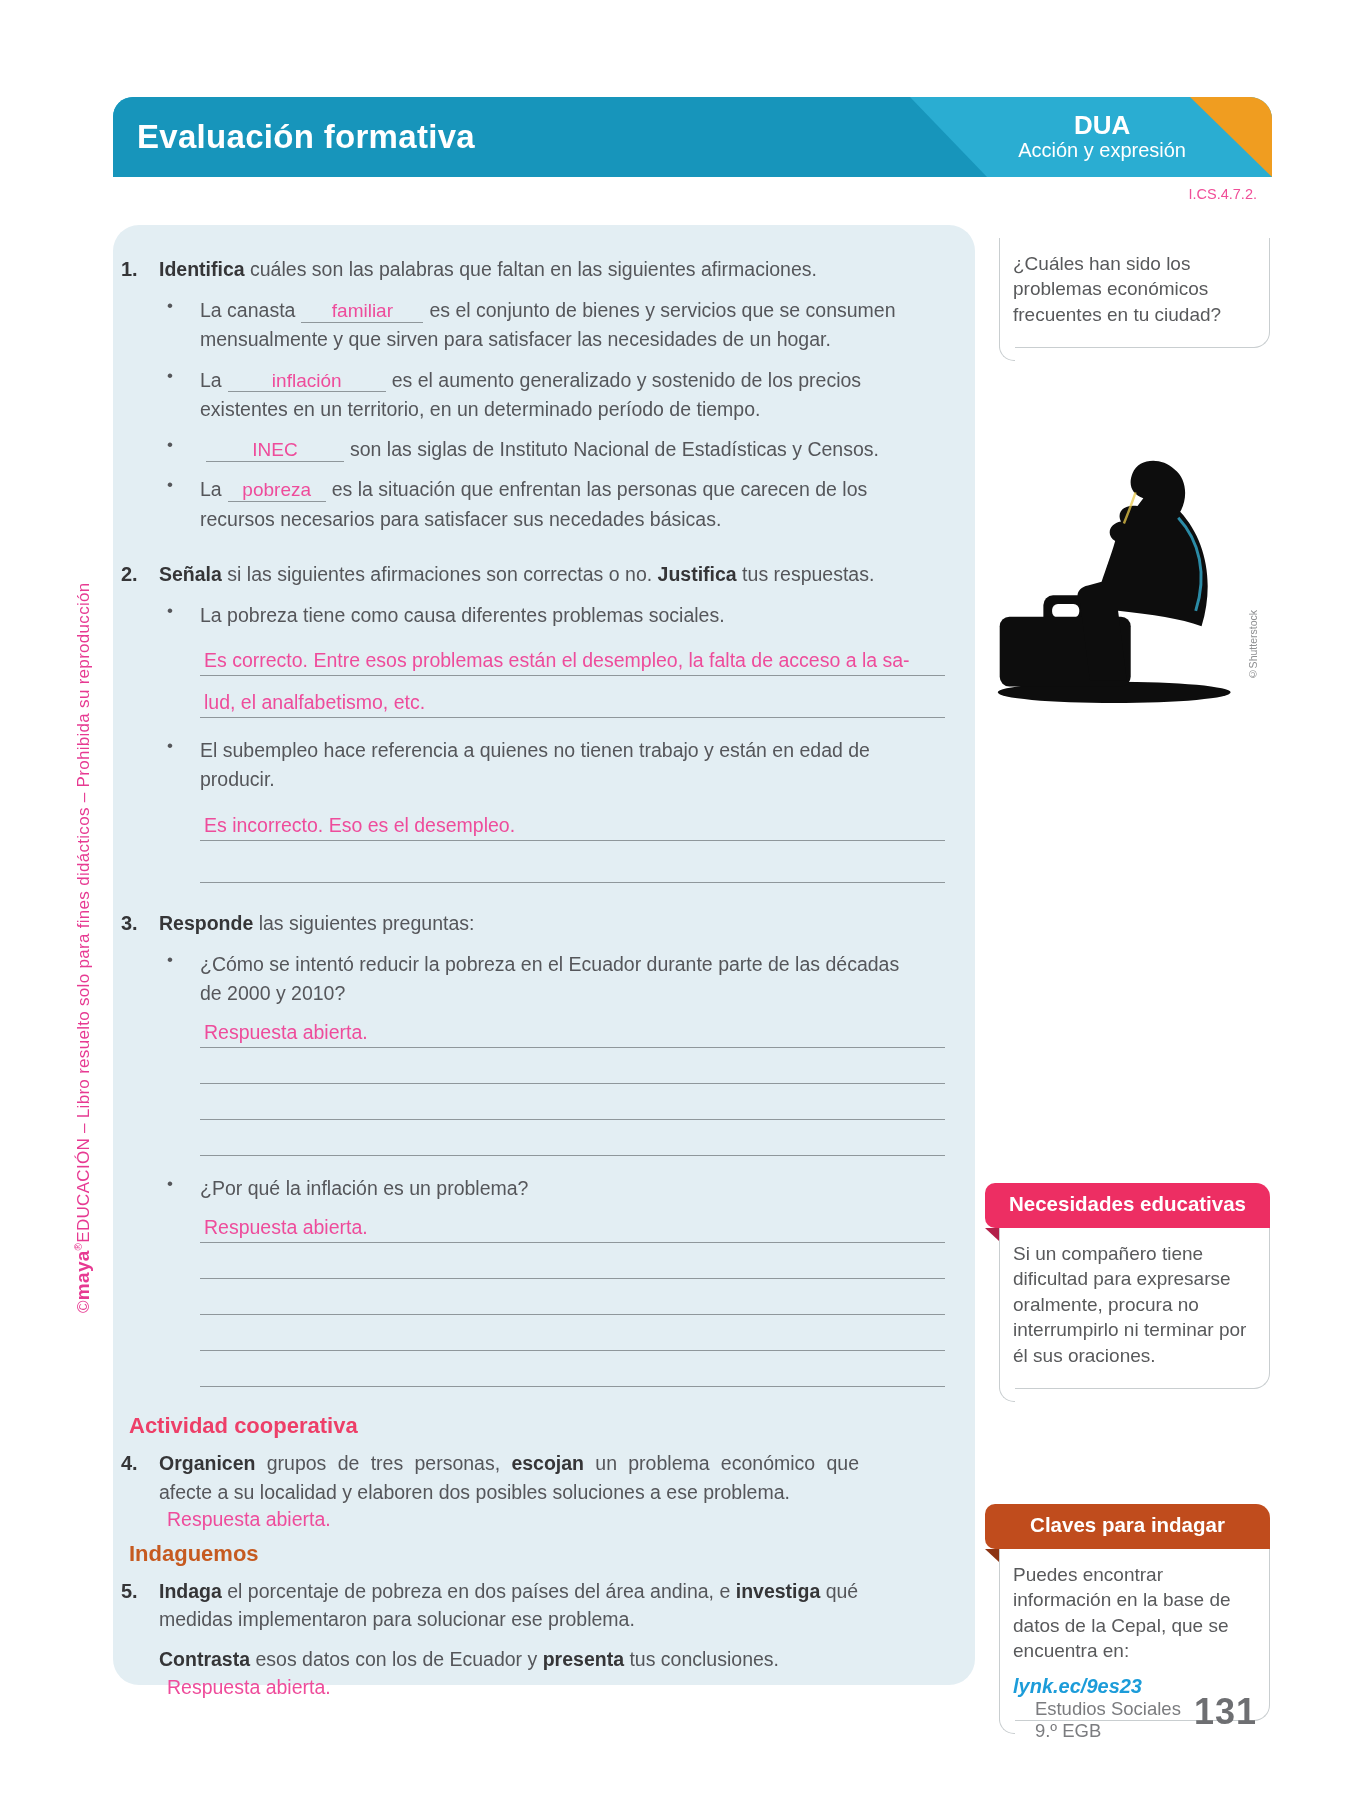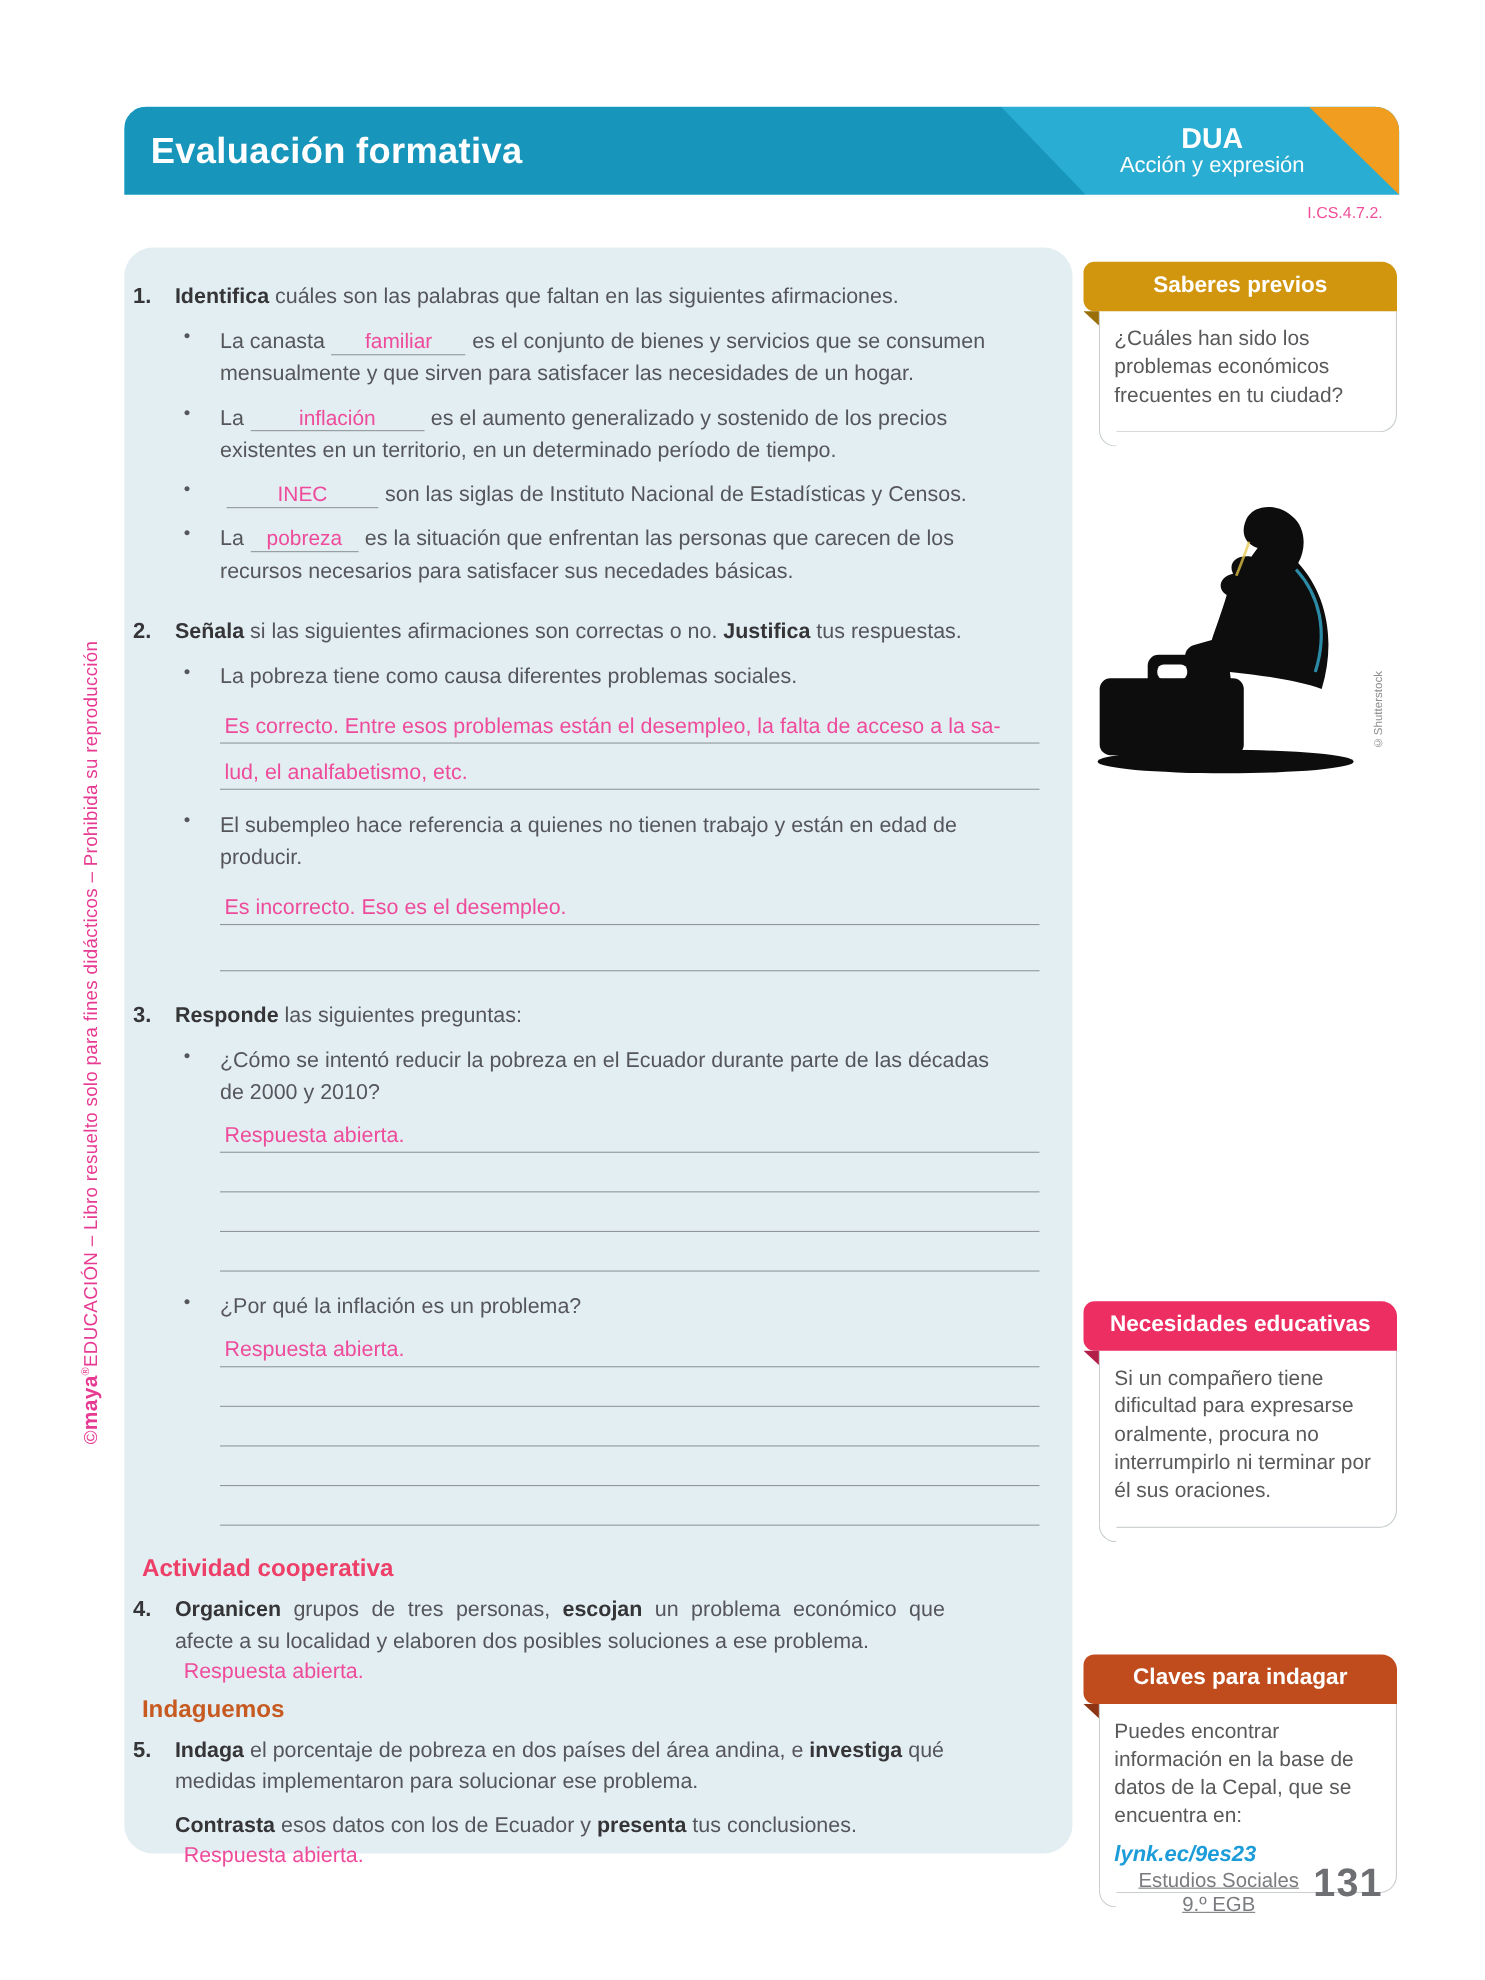--- a/index.html
+++ b/index.html
@@ -79,21 +79,21 @@
   .claves-link { display:inline-block; margin-top:9px; color:#1c9cd9; font-style:italic;
     font-weight:700; font-size:20px; text-decoration:none; }
 
   
   .thinker { position:absolute; left:990px; top:432px; width:262px; height:282px; }
   .credit { position:absolute; left:1247px; top:610px; writing-mode:vertical-rl;
     transform:rotate(180deg); font-size:10.5px; color:#8e8f91; }
 
   
   .footer { position:absolute; top:1698px; right:93px; display:flex; align-items:flex-start; }
-  .f-lines { text-align:center; font-size:18.5px; color:#7b7c7f; line-height:1.2;text-decoration:underline; }
+  .f-lines { text-align:left; font-size:18.5px; color:#7b7c7f; line-height:1.2; }
   .f-page { font-size:36px; font-weight:800; color:#6e6f72; line-height:.8;
     margin-left:13px; letter-spacing:1px; }
 </style>
 </head>
 <body>
 
 <div class="header-bar">
   <div class="header-teal"></div>
   <div class="header-orange"></div>
   <div class="page-title">Evaluación formativa</div>
@@ -223,21 +223,20 @@
     <div class="num">5.</div>
     <div class="itext" style="max-width:710px;">
       <div><b>Indaga</b><span> el porcentaje de pobreza en dos países del área andina, e </span><b>investiga</b><span> qué medidas implementaron para solucionar ese problema.</span></div>
       <div class="p2"><b>Contrasta</b><span> esos datos con los de Ecuador y </span><b>presenta</b><span> tus conclusiones.</span></div>
     </div>
   </div>
   <div class="open-ans">Respuesta abierta.</div>
 </div>
 
 <div class="bubble bb-saberes">
-  <div class="bubble-head">Saberes previos</div>
   <div class="bubble-body">¿Cuáles han sido los problemas económicos frecuentes en tu ciudad?</div>
 </div>
 
 <svg class="thinker" viewBox="0 0 270 290">
   <ellipse cx="128" cy="268" rx="120" ry="11" fill="#0d0d0d"></ellipse>
   <rect x="55" y="168" width="46" height="32" rx="10" fill="#0d0d0d"></rect>
   <rect x="64" y="177" width="28" height="14" rx="6" fill="#ffffff"></rect>
   <rect x="10" y="190" width="135" height="72" rx="10" fill="#0d0d0d"></rect>
   <path fill="#0d0d0d" d="M 218 200
     C 232 154, 222 110, 196 82

